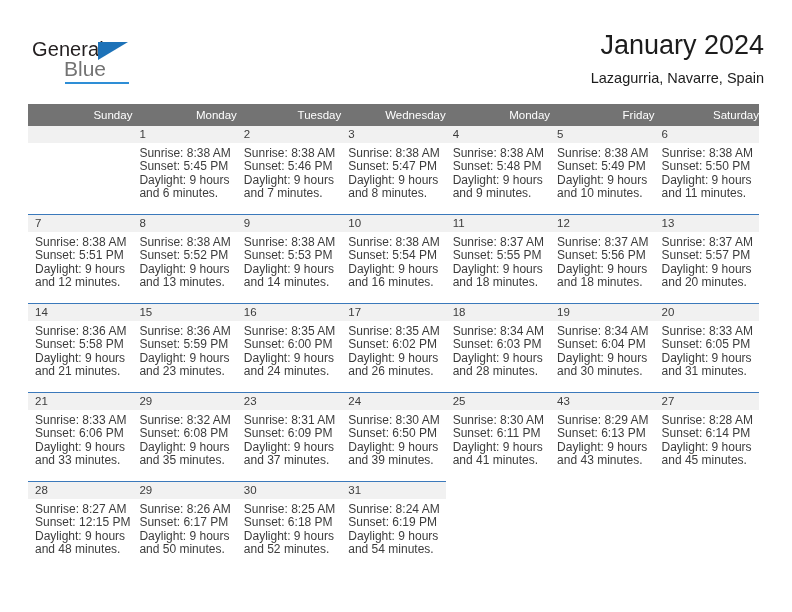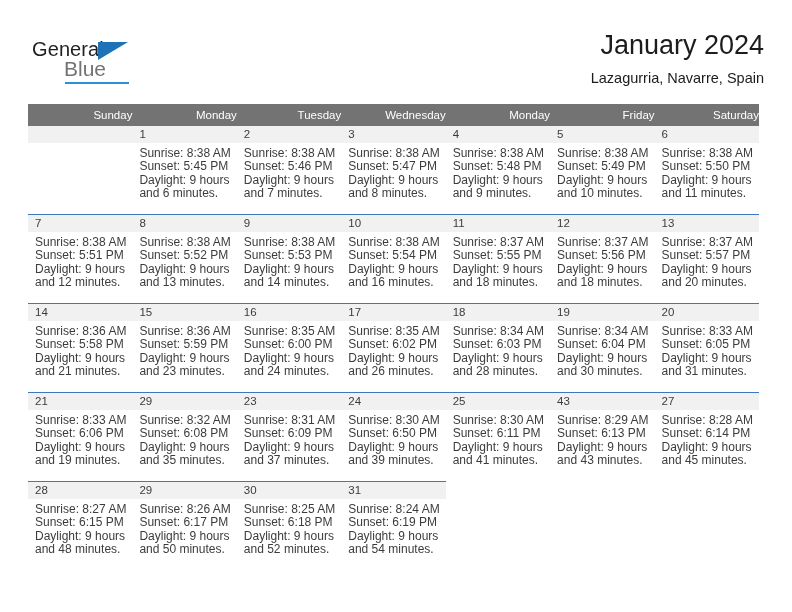--- a/index.html
+++ b/index.html
@@ -376,21 +376,21 @@
             </div>
           </td>
         </tr>
         <tr>
           <td class="daycell">
             <div class="daynum-band">21</div>
             <div class="info">
               <div>Sunrise: 8:33 AM</div>
               <div>Sunset: 6:06 PM</div>
               <div>Daylight: 9 hours</div>
-              <div>and 19 minutes.</div>
+              <div>and 33 minutes.</div>
             </div>
           </td>
           <td class="daycell">
             <div class="daynum-band">29</div>
             <div class="info">
               <div>Sunrise: 8:32 AM</div>
               <div>Sunset: 6:08 PM</div>
               <div>Daylight: 9 hours</div>
               <div>and 35 minutes.</div>
             </div>
@@ -439,21 +439,21 @@
               <div>Daylight: 9 hours</div>
               <div>and 45 minutes.</div>
             </div>
           </td>
         </tr>
         <tr>
           <td class="daycell">
             <div class="daynum-band">28</div>
             <div class="info">
               <div>Sunrise: 8:27 AM</div>
-              <div>Sunset: 6:15 PM</div>
+              <div>Sunset: 12:15 PM</div>
               <div>Daylight: 9 hours</div>
               <div>and 48 minutes.</div>
             </div>
           </td>
           <td class="daycell">
             <div class="daynum-band">29</div>
             <div class="info">
               <div>Sunrise: 8:26 AM</div>
               <div>Sunset: 6:17 PM</div>
               <div>Daylight: 9 hours</div>

